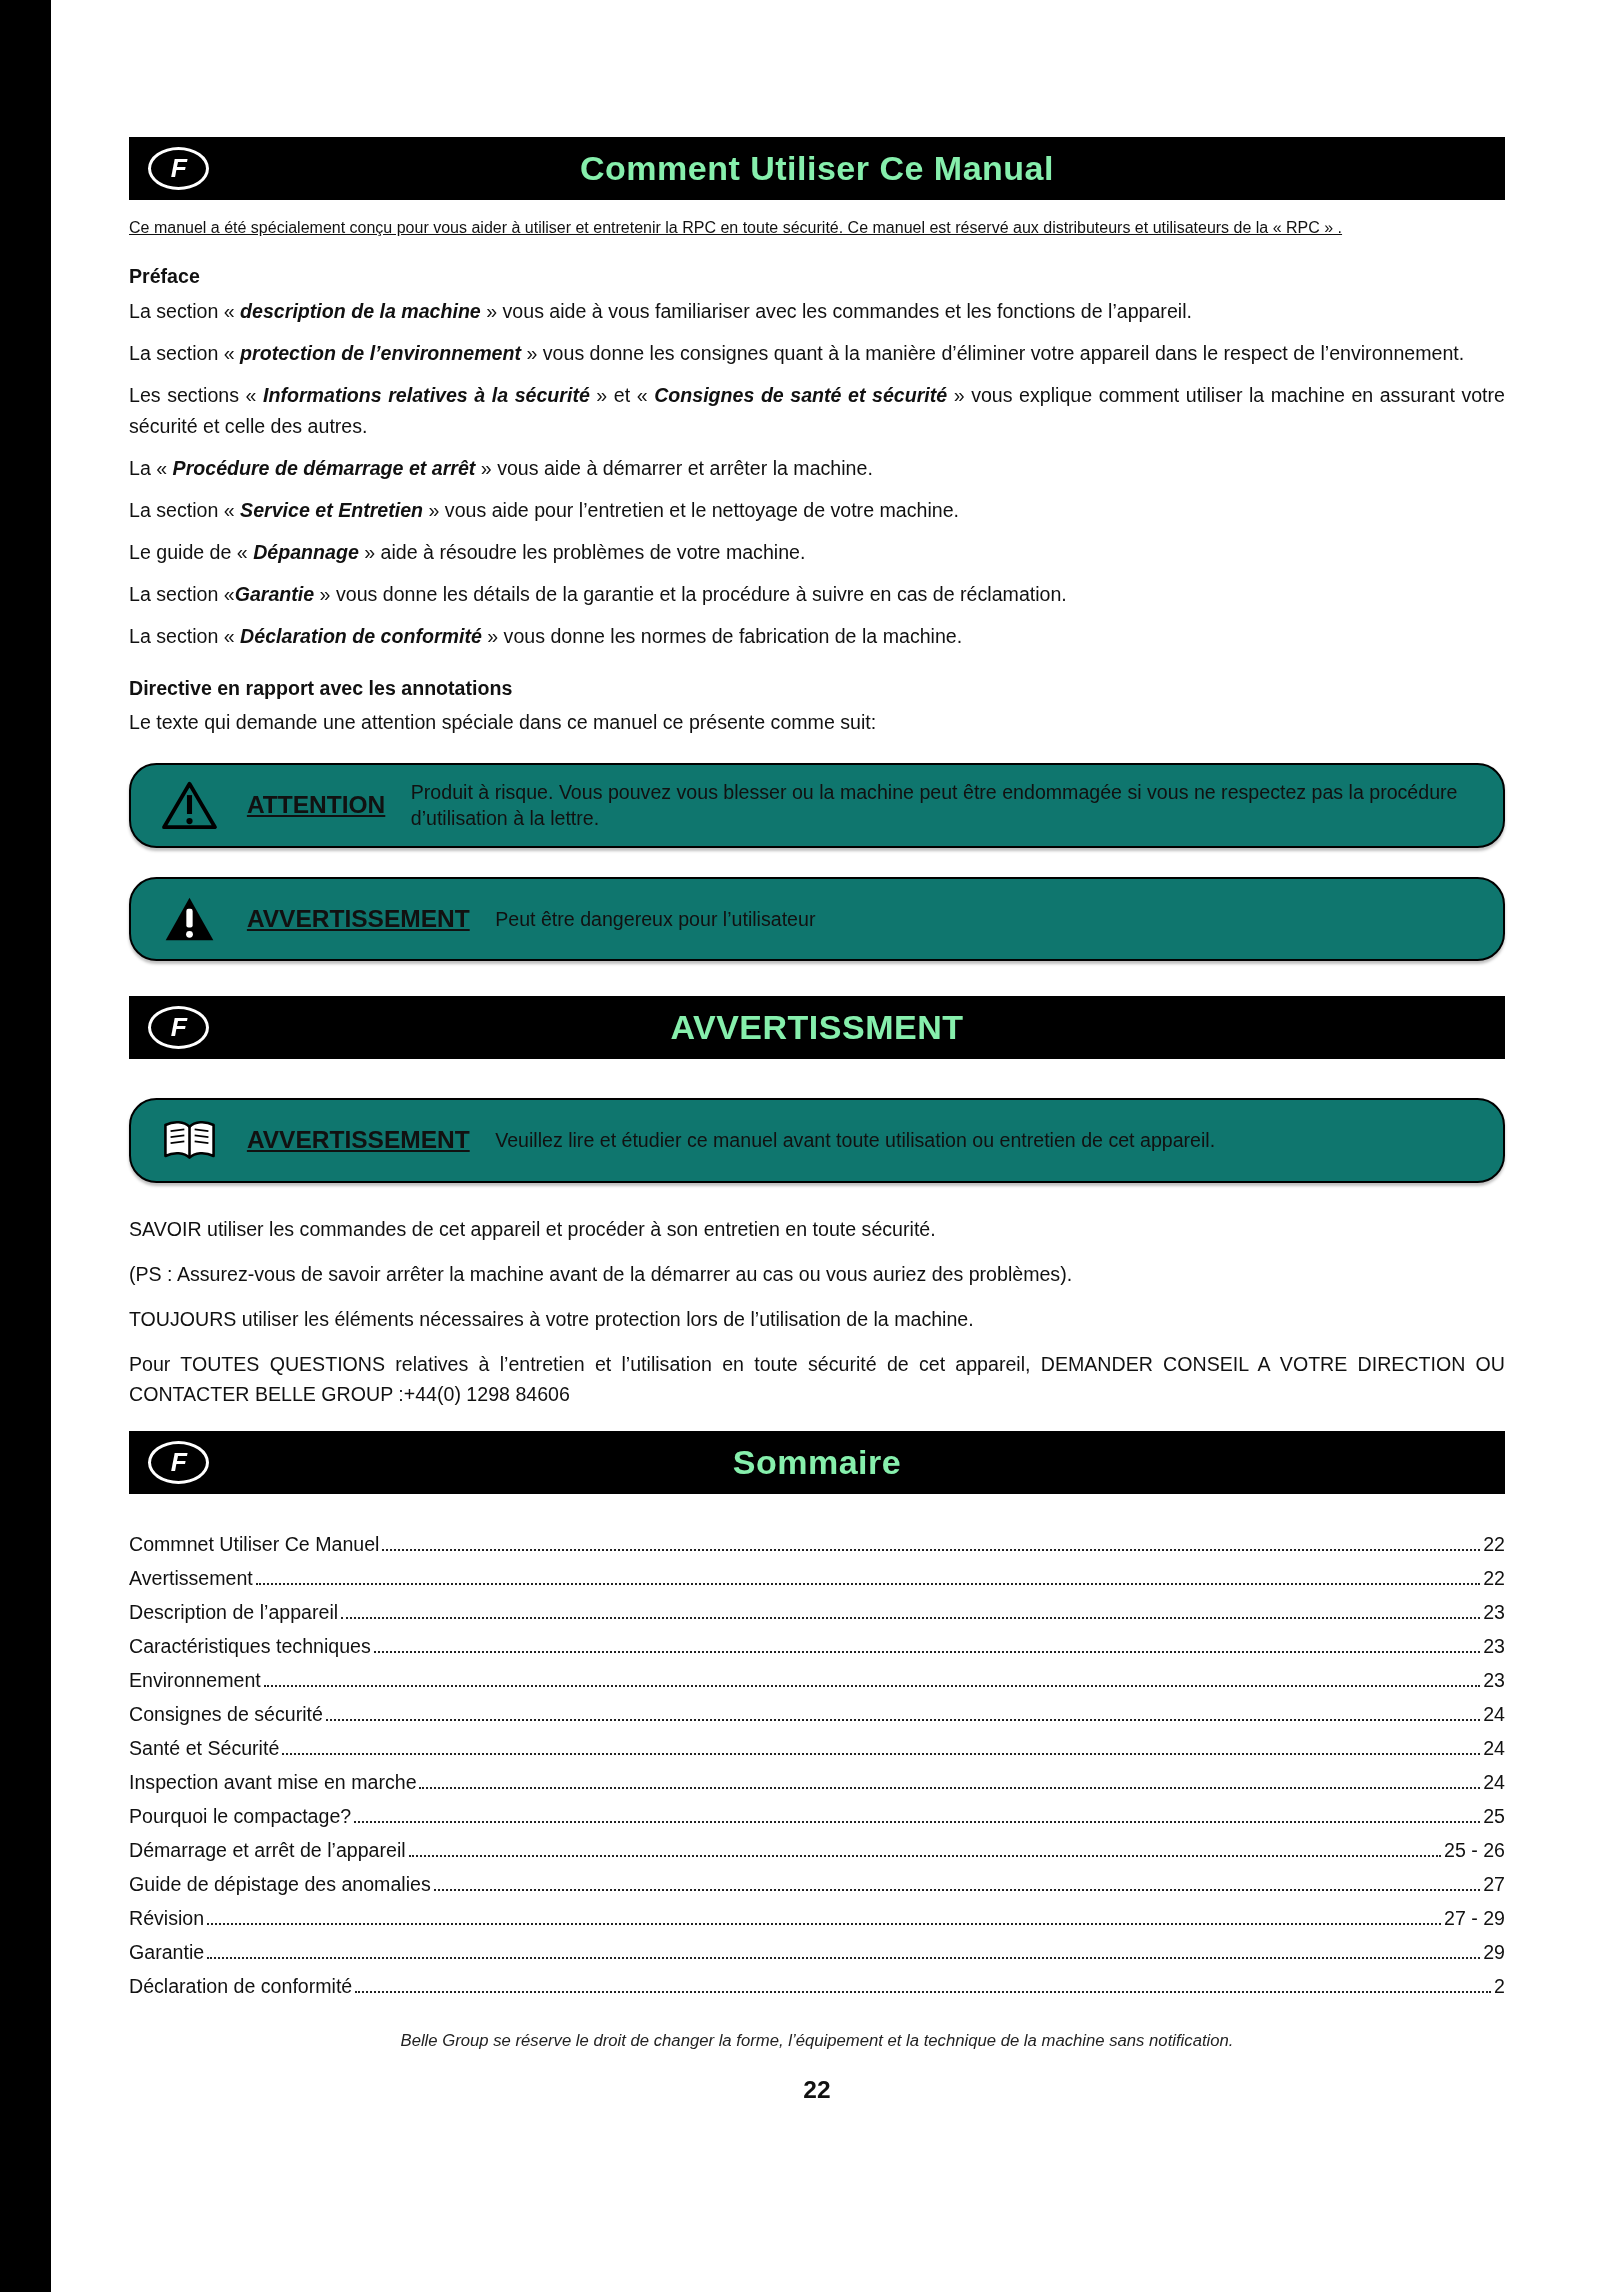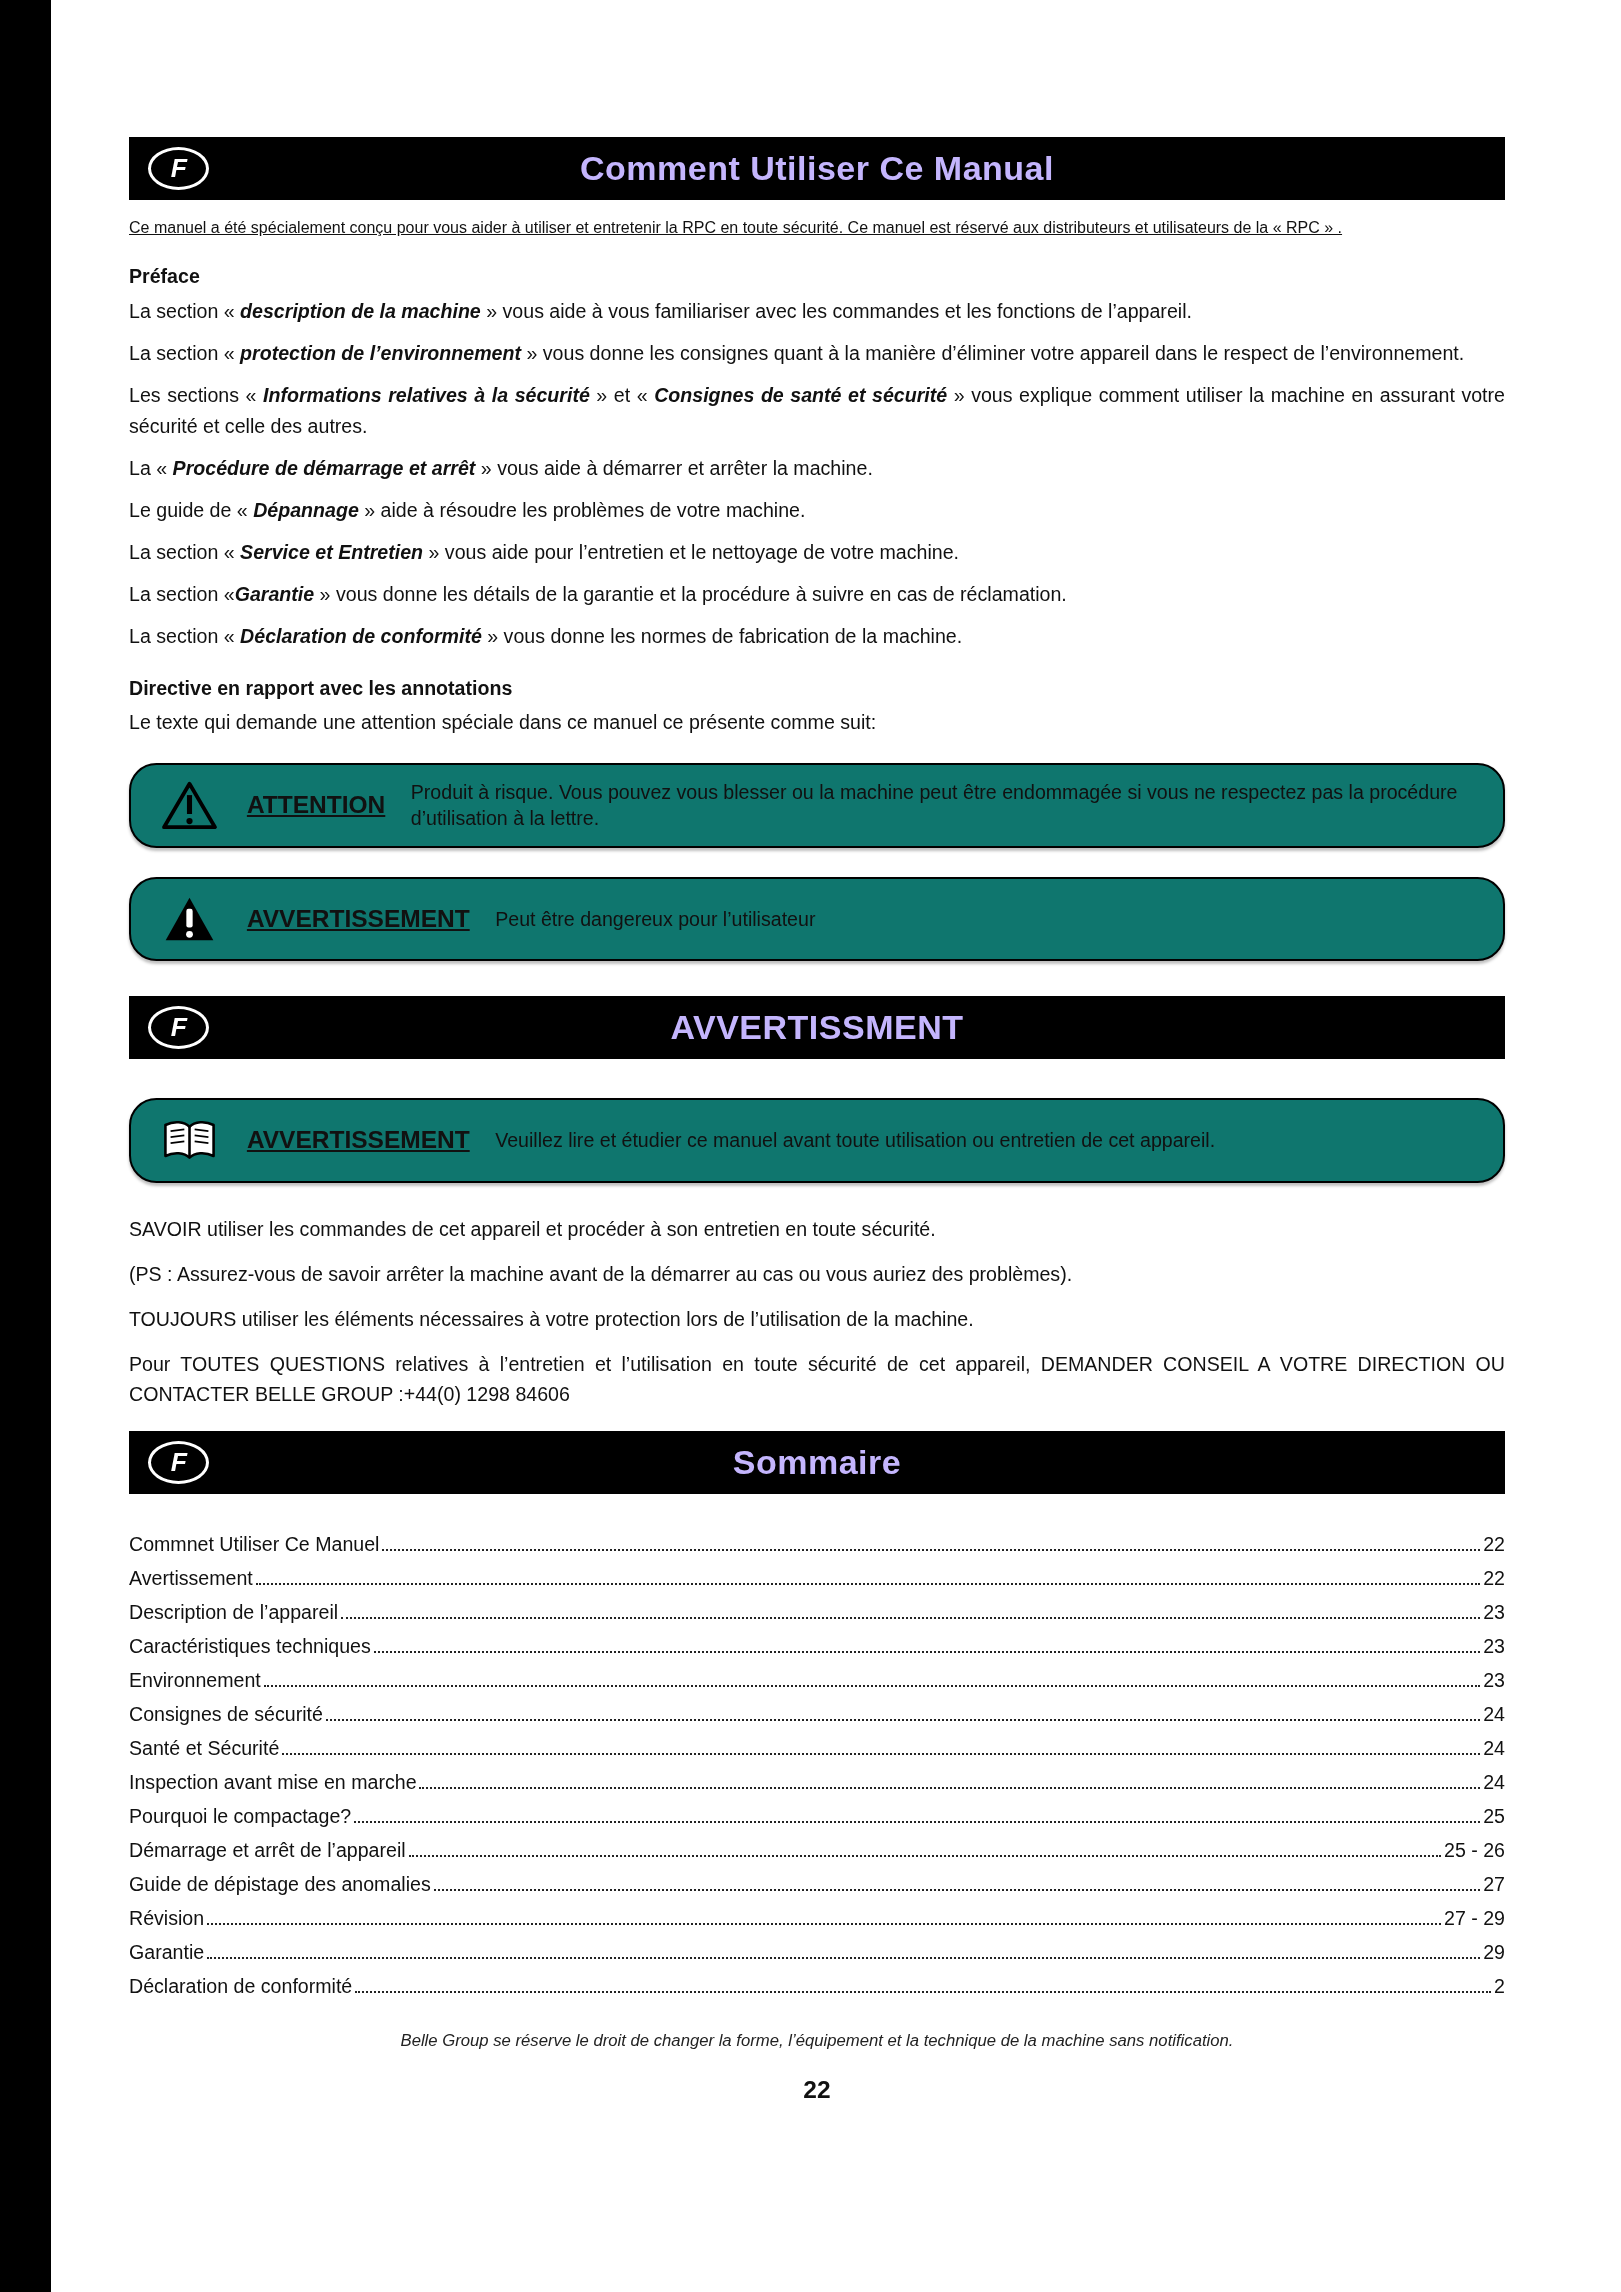--- a/index.html
+++ b/index.html
@@ -6,21 +6,21 @@
   body{
     width:1621px;height:2293px;position:relative;overflow:hidden;
     background:#ffffff;color:#111;
     font-family:"Liberation Sans","DejaVu Sans",sans-serif;
   }
   .edge-bar{position:absolute;left:0;top:0;width:51px;height:2293px;background:#000;}
   .content{margin:0 116px 0 129px;padding-top:137px;}
 
   
   .bar{background:#000;height:63px;position:relative;display:flex;align-items:center;justify-content:center;}
-  .bar-title{color:#c4b5fd;font-size:34px;font-weight:bold;letter-spacing:0.5px;}
+  .bar-title{color:#86efac;font-size:34px;font-weight:bold;letter-spacing:0.5px;}
   .badge{position:absolute;left:7.8px;top:0;width:84px;height:63px;display:flex;align-items:center;justify-content:center;background:#000;}
   .badge-oval{width:55px;height:37px;border:3.9px solid #fff;border-radius:50%;display:flex;align-items:center;justify-content:center;}
   .badge-letter{color:#fff;font-weight:bold;font-style:italic;font-size:26.5px;line-height:1;}
 
   .intro{margin:15.7px 0 0;font-size:16px;line-height:1.5;text-align:justify;text-decoration:underline;}
   h3.subhead{font-size:19.6px;font-weight:bold;margin:25.5px 0 7.8px;}
   .pline{margin:0 0 11.8px;font-size:19.6px;line-height:1.55;text-align:justify;}
   .em{font-weight:bold;font-style:italic;}
   .plain{margin:0;font-size:19.6px;line-height:1.5;}
 
@@ -69,22 +69,22 @@
   </div>
 
   <p class="intro">Ce manuel a été spécialement conçu pour vous aider à utiliser et entretenir la RPC en toute sécurité. Ce manuel est réservé aux distributeurs et utilisateurs de la « RPC » .</p>
 
   <h3 class="subhead">Préface</h3>
   <div id="preface-lines">
       <p class="pline"><span>La section « </span><span class="em">description de la machine</span><span> » vous aide à vous familiariser avec les commandes et les fonctions de l’appareil.</span></p>
       <p class="pline"><span>La section « </span><span class="em">protection de l’environnement</span><span> » vous donne  les consignes quant à la manière d’éliminer votre appareil dans le respect de l’environnement.</span></p>
       <p class="pline"><span>Les sections « </span><span class="em">Informations relatives à la sécurité</span><span> » et « </span><span class="em">Consignes de santé et sécurité</span><span> » vous explique comment utiliser la machine en assurant votre sécurité et celle des autres.</span></p>
       <p class="pline"><span>La « </span><span class="em">Procédure de démarrage et arrêt</span><span> » vous aide à démarrer et arrêter la machine.</span></p>
+      <p class="pline"><span>La section « </span><span class="em">Service et Entretien</span><span> » vous aide pour l’entretien et le nettoyage de votre machine.</span></p>
       <p class="pline"><span>Le guide de « </span><span class="em">Dépannage</span><span> » aide à résoudre  les problèmes de votre machine.</span></p>
-      <p class="pline"><span>La section « </span><span class="em">Service et Entretien</span><span> » vous aide pour l’entretien et le nettoyage de votre machine.</span></p>
       <p class="pline"><span>La section «</span><span class="em">Garantie</span><span> » vous donne les détails de la garantie et la procédure à suivre en cas de réclamation.</span></p>
       <p class="pline"><span>La section « </span><span class="em">Déclaration de conformité</span><span> » vous donne les normes de fabrication de la machine.</span></p>
     </div>
 
   <h3 class="subhead">Directive en rapport avec les annotations</h3>
   <p class="plain">Le texte qui demande une attention spéciale dans ce manuel ce présente comme suit:</p>
 
   <div class="wbox" id="box-attention">
     <span class="wicon">
       <svg viewBox="0 0 60 54" width="57" height="51" aria-hidden="true">

